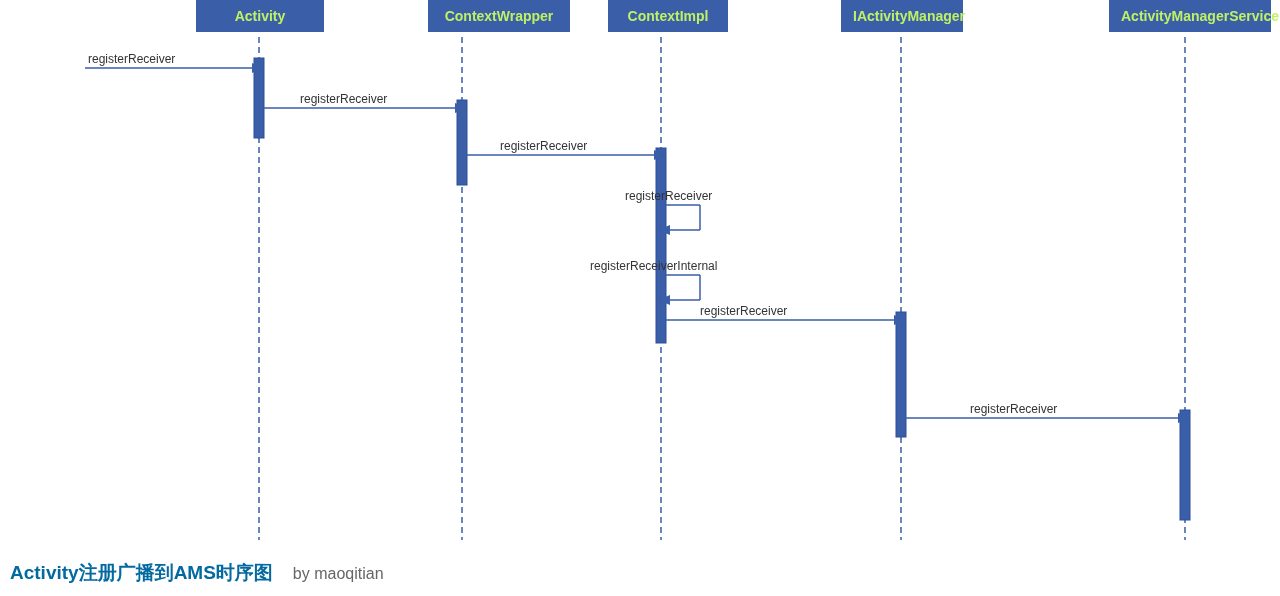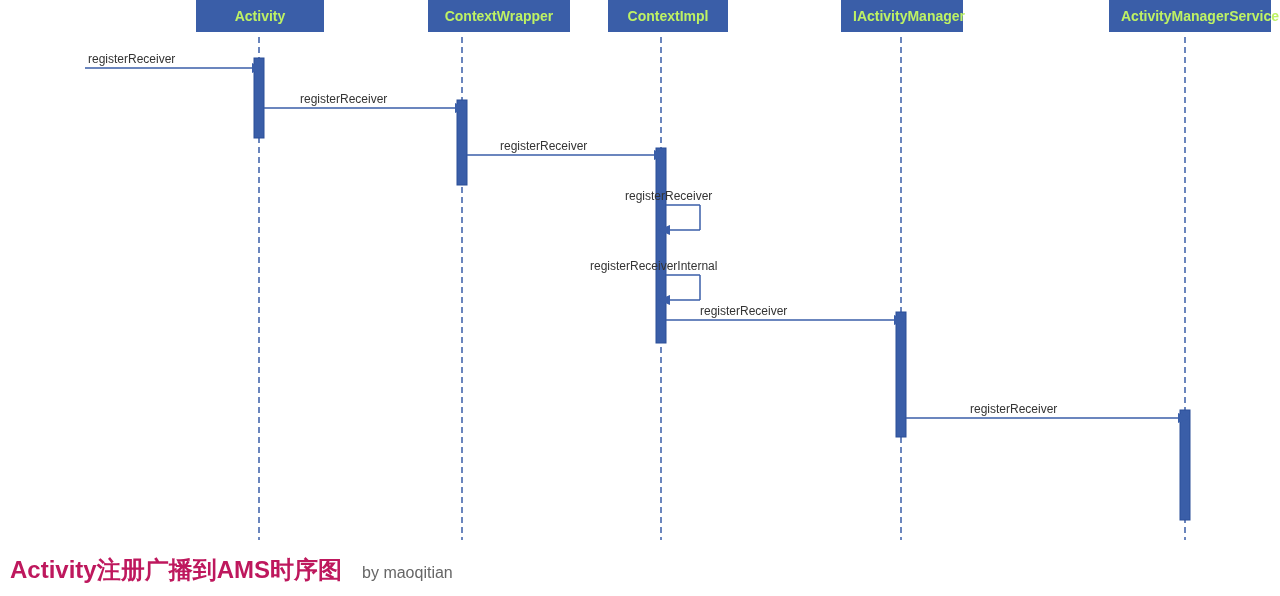--- a/index.html
+++ b/index.html
@@ -29,23 +29,23 @@
     }
     .footer-area {
       position: absolute;
       bottom: 10px;
       left: 10px;
       display: flex;
       align-items: baseline;
       gap: 20px;
     }
     .footer-title {
-      font-size: 24px;
+      font-size: 19px;
       font-weight: bold;
-      color: #be185d;
+      color: #0369a1;
     }
     .footer-author {
       font-size: 16px;
       color: #666;
     }
     svg.diagram-svg {
       position: absolute;
       top: 0;
       left: 0;
       width: 1280px;

